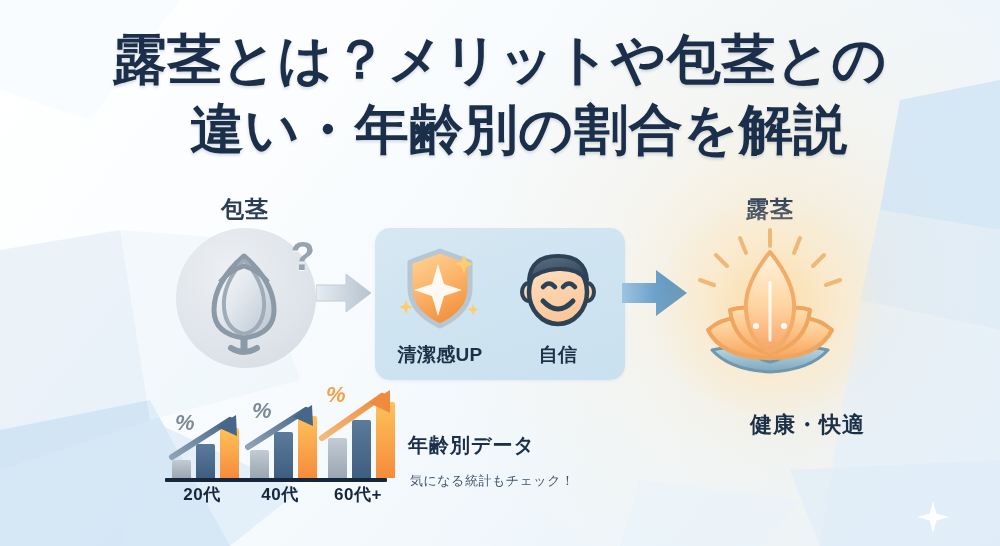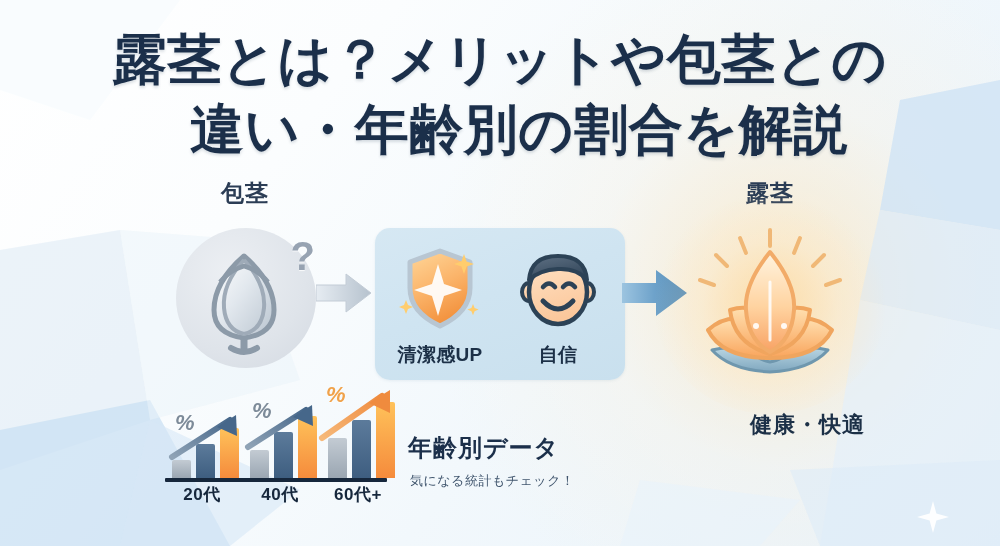--- a/index.html
+++ b/index.html
@@ -26,21 +26,21 @@
     text-align:center;color:#1b2f4a;
     font-weight:bold;font-size:54px;line-height:1.30;
     letter-spacing:.5px;
     text-shadow:0 2px 3px rgba(27,47,74,.16);
   }
   .title .l2{display:block;padding-left:38px;}
 
   
   .stage-label{
     position:absolute;text-align:center;color:#2b3d55;
-    font-size:23px;font-weight:bold;letter-spacing:1px;
+    font-size:23px;font-weight:bold;letter-spacing:1px;margin-top:16px;
   }
   #label-left{left:150px;top:178px;width:190px;}
   #label-mid{left:375px;top:178px;width:250px;}
   #label-right{left:680px;top:178px;width:180px;}
 
   
   #bud-wrap{position:absolute;left:176px;top:228px;width:140px;height:140px;}
   #bud-circle{
     position:absolute;inset:0;border-radius:50%;
     background:radial-gradient(circle at 38% 32%,#eceff3 0%,#dfe4ea 60%,#d3d9e1 100%);
@@ -98,21 +98,21 @@
   }
   .pct.warm{color:#f0a24a;}
   .tick{
     position:absolute;bottom:-6px;text-align:center;
     color:#16273c;font-size:17px;font-weight:bold;letter-spacing:.5px;
   }
 
   
   #data-title{
     position:absolute;left:408px;top:432px;
-    color:#1b2f4a;font-size:24px;font-weight:bold;letter-spacing:1px;
+    color:#1b2f4a;font-size:20px;font-weight:bold;letter-spacing:1px;
   }
   #data-sub{
     position:absolute;left:410px;top:472px;
     color:#41566e;font-size:13px;letter-spacing:.5px;
   }
 
   .sparkle{position:absolute;pointer-events:none;}
 </style>
 </head>
 <body>

